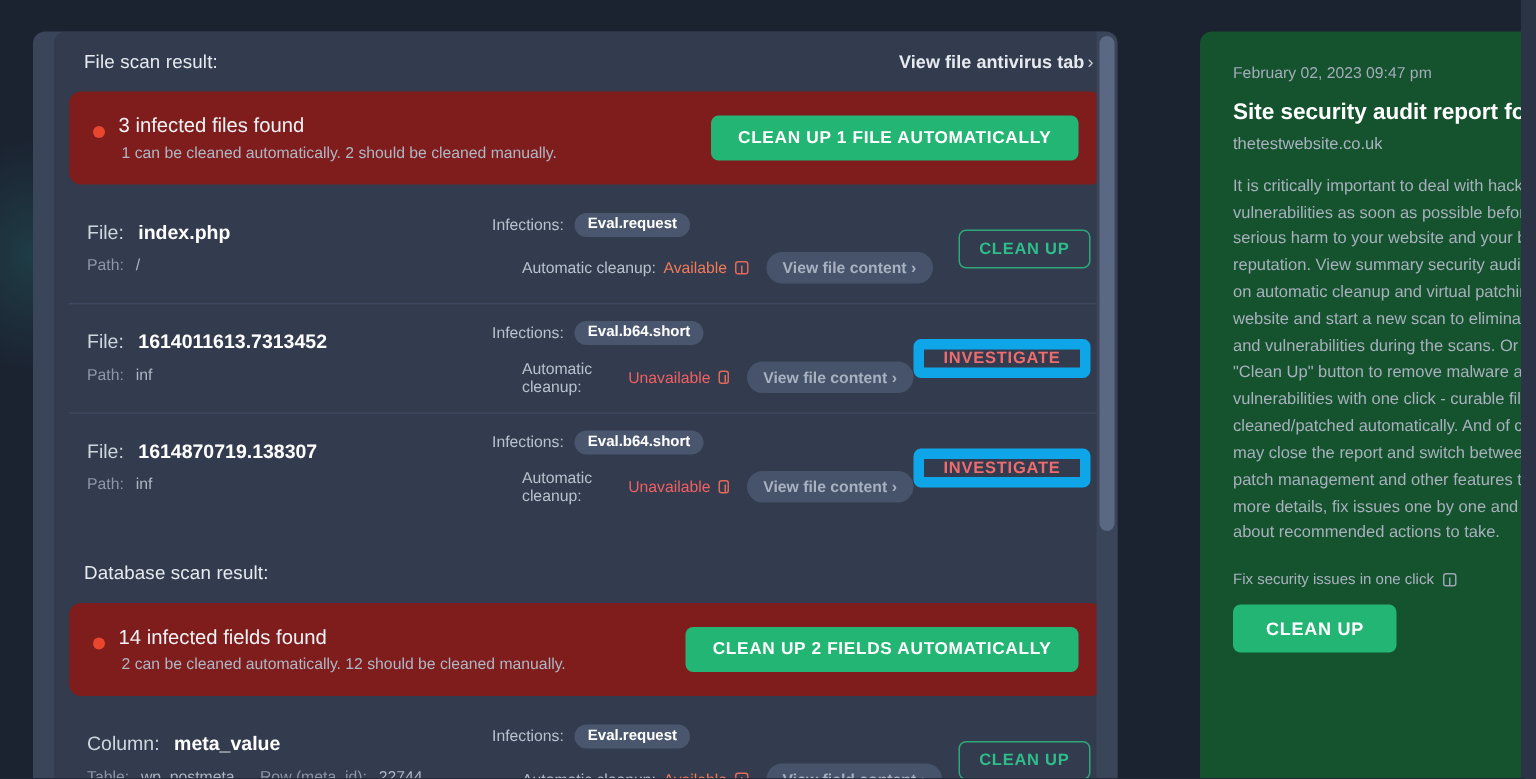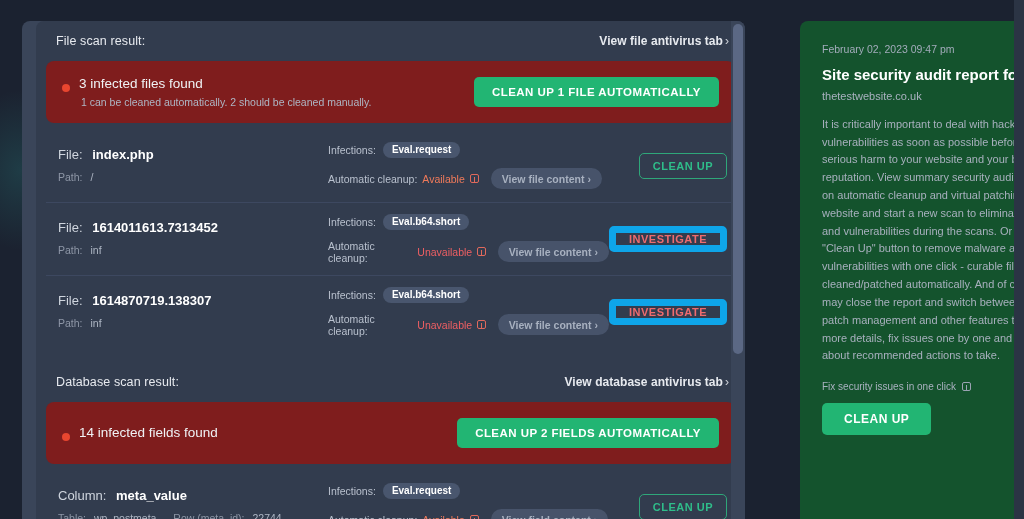--- a/index.html
+++ b/index.html
@@ -148,20 +148,21 @@
     font-weight: bold;
     padding: 3px 9px 3px 9px;
     line-height: 1;
   }
   .auto-line {
     display: flex;
     align-items: center;
     margin-top: 10px;
     font-size: 10.5px;
     color: #b9c1ce;
+    margin-left: 20px;
   }
   .auto-line .k { margin-right: 5px; }
   .status-avail { color: #f07a5a; }
   .status-unavail { color: #ef5f63; }
   .info-sq {
     display: inline-block;
     width: 9px; height: 9px;
     border: 1px solid #e0695c;
     border-radius: 2px;
     margin-left: 5px;
@@ -422,30 +423,28 @@
           <div class="row-action">
             <button class="btn-outline btn-invest">INVESTIGATE</button>
           </div>
         </div>
       </div>
 
       <div class="gap"></div>
 
       <div class="section-head">
         <div class="title">Database scan result:</div>
-        <div class="link">
-          <span>View database antivirus tab</span><span class="chev">›</span>
-        </div>
       </div>
 
       <div class="summary-card">
         <div class="sum-left">
           <div class="dot"></div>
           <div>
             <div class="sum-title">14 infected fields found</div>
+            <div class="sum-sub">2 can be cleaned automatically. 12 should be cleaned manually.</div>
           </div>
         </div>
         <button class="btn-green">CLEAN UP 2 FIELDS AUTOMATICALLY</button>
       </div>
 
       <div class="rows">
         <div class="row">
           <div class="row-left">
             <div class="row-l1">
               <span class="lbl">Column:</span>

